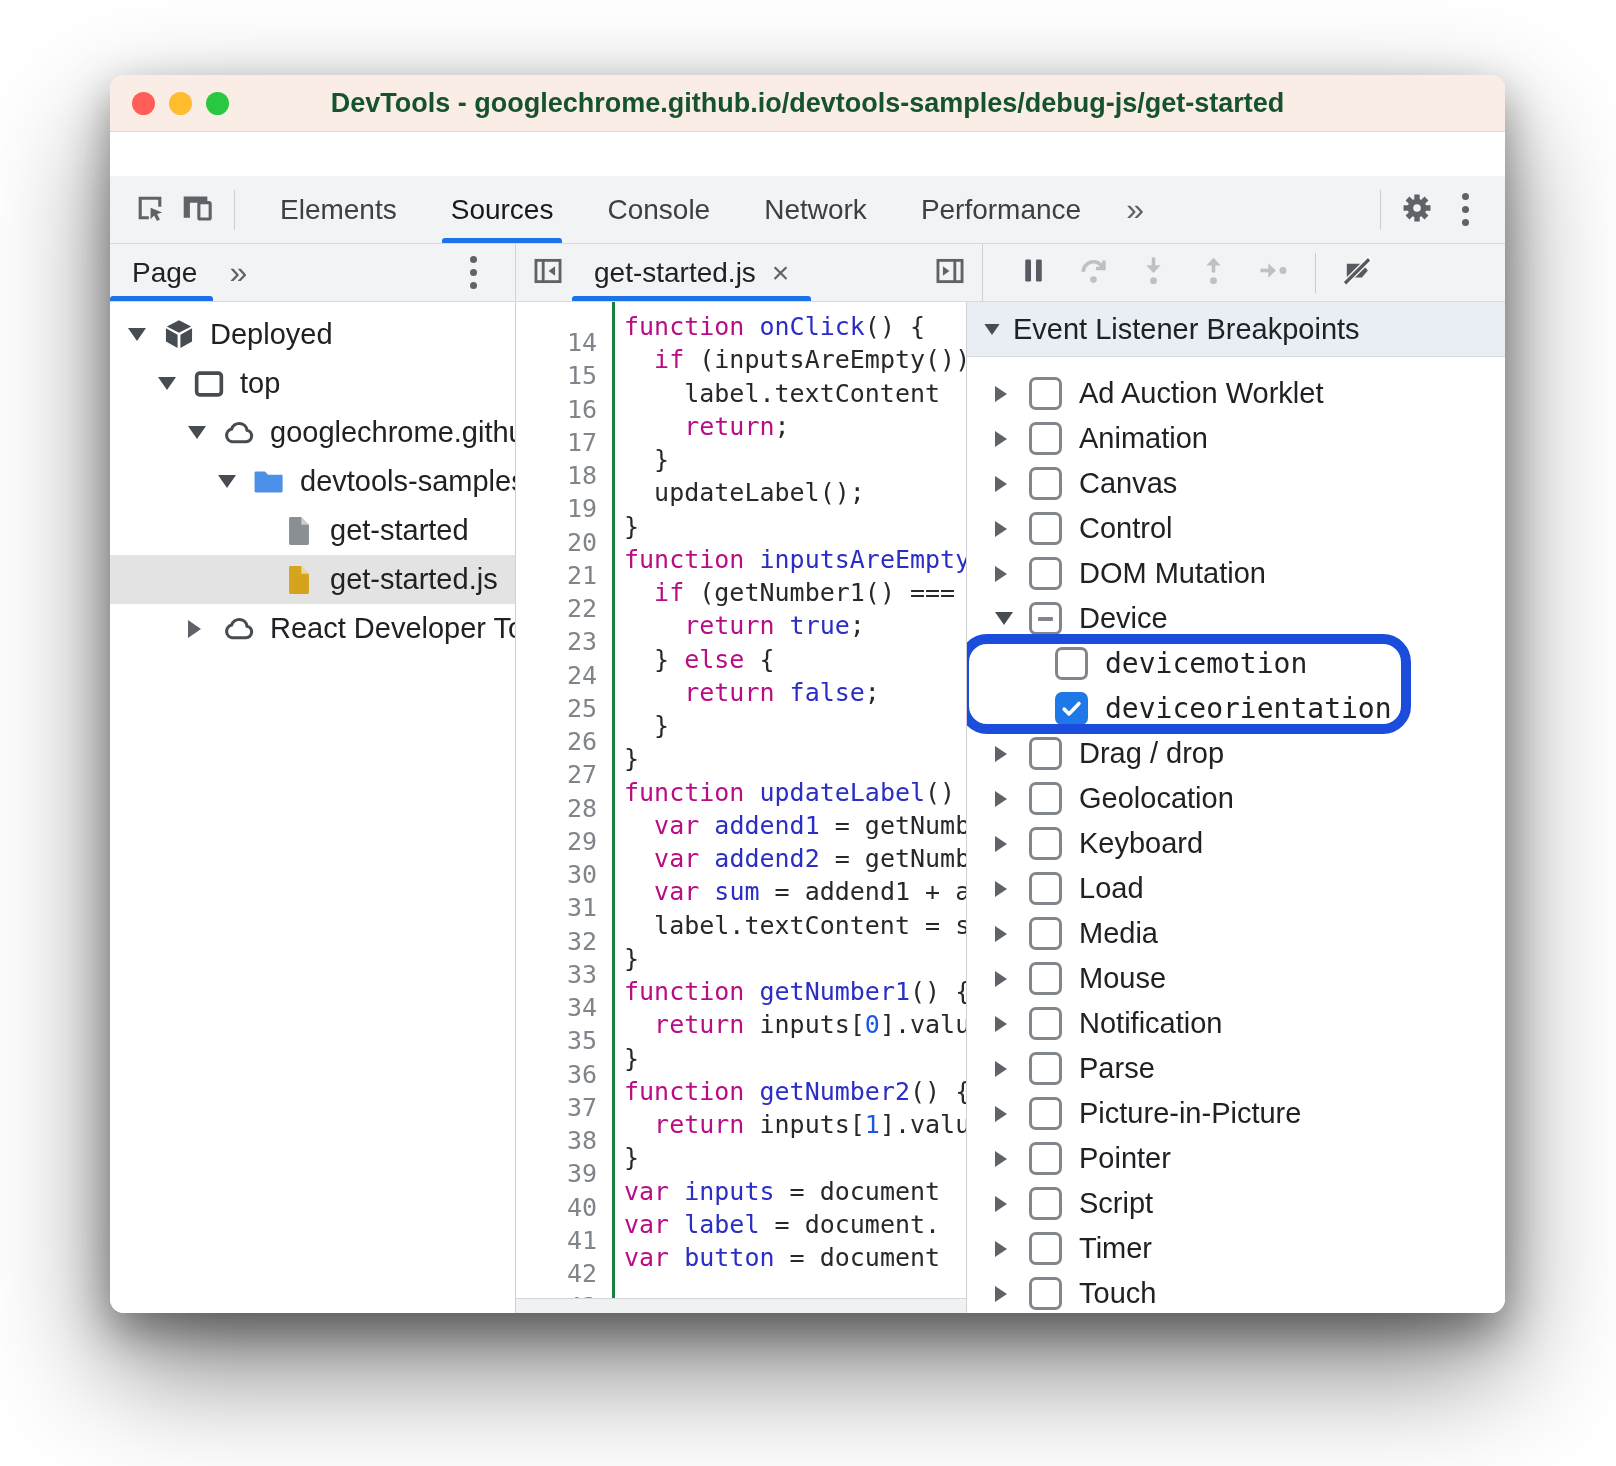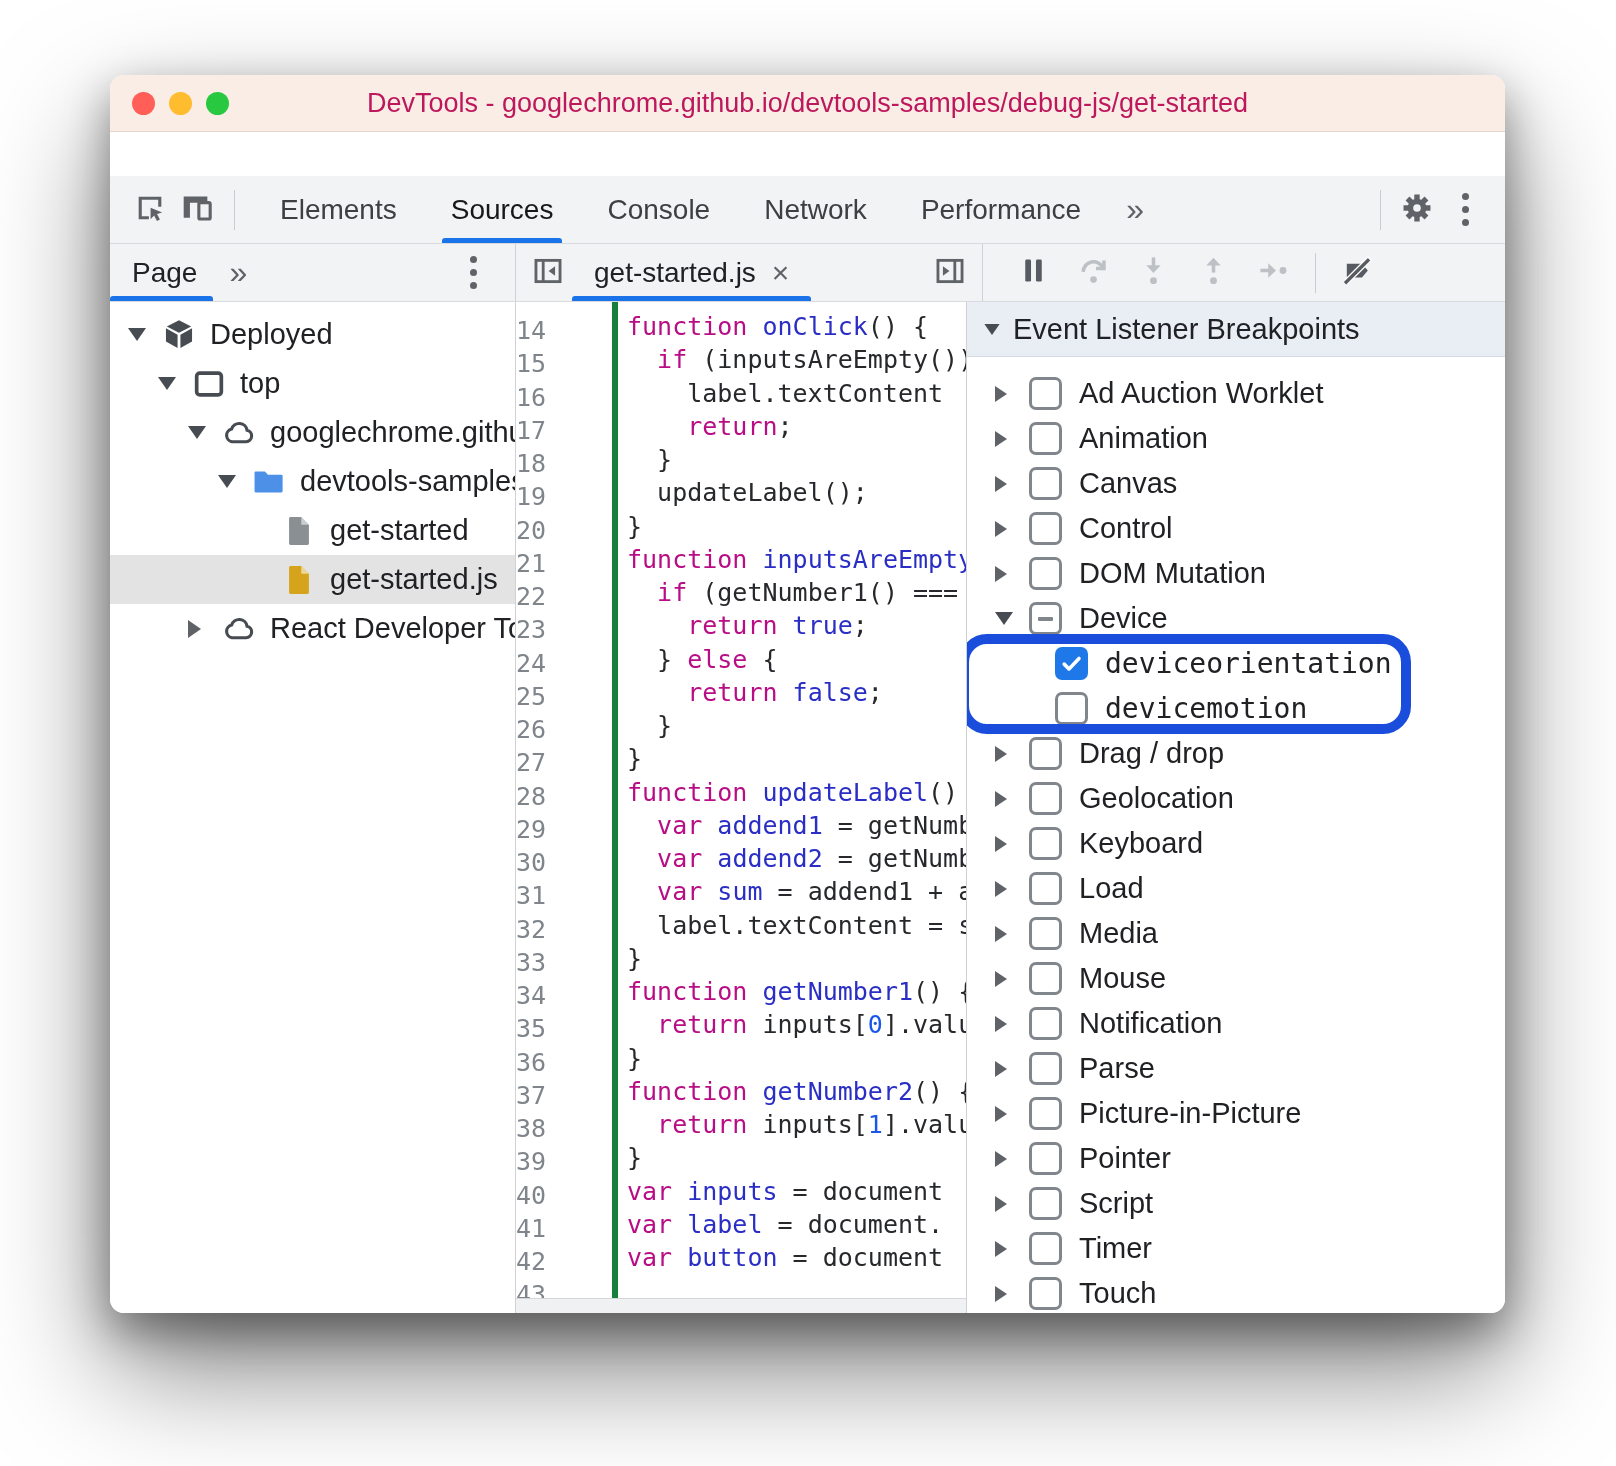--- a/index.html
+++ b/index.html
@@ -7,21 +7,21 @@
        font-family:"Liberation Sans",sans-serif;position:relative;}
   .window{position:absolute;left:110px;top:75px;width:1395px;height:1238px;
     background:#fff;border-radius:14px;overflow:hidden;
     box-shadow:0 18px 45px rgba(0,0,0,.38),0 55px 120px rgba(0,0,0,.5);}
   
   .titlebar{height:56px;background:#f9ede5;border-bottom:1px solid #e4d6cc;
     display:flex;align-items:center;justify-content:center;position:relative;}
   .lights{position:absolute;left:22px;top:0;height:100%;display:flex;align-items:center;gap:14px;}
   .light{width:23px;height:23px;border-radius:50%;}
   .light.red{background:#ff5f57;} .light.yellow{background:#febc2e;} .light.green{background:#28c840;}
-  .wtitle{font-size:27px;font-weight:normal;color:#be185d;}
+  .wtitle{font-size:27px;font-weight:bold;color:#14532d;}
   
   .tabbar{height:67px;background:#f1f3f4;border-bottom:1px solid #d8dadd;
     display:flex;align-items:center;padding:0 16px;margin-top:44px;}
   .iconbtn{width:48px;height:48px;display:flex;align-items:center;justify-content:center;flex:none;}
   .iconbtn svg{width:34px;height:34px;}
   .vdiv{width:1px;height:40px;background:#c9ccd0;margin:0 12px;flex:none;}
   .maintabs{display:flex;height:100%;margin-left:6px;}
   .tab{font-size:28px;color:#3c4043;padding:0 27px;height:100%;display:flex;
     align-items:center;position:relative;}
   .tab.active{color:#17181a;}
@@ -60,22 +60,22 @@
   .tri-d{width:0;height:0;border-left:9px solid transparent;border-right:9px solid transparent;
     border-top:13px solid #474c52;}
   .tri-r{width:0;height:0;border-top:9px solid transparent;border-bottom:9px solid transparent;
     border-left:13px solid #5f6368;}
   .ticon{width:36px;height:36px;margin:0 12px 0 4px;flex:none;display:flex;align-items:center;}
   .ticon svg{width:34px;height:34px;}
   
   .editor{width:450px;flex:none;border-right:1px solid #cfd1d4;position:relative;
     overflow:hidden;background:#fff;}
   .codearea{position:absolute;left:0;top:0;right:0;bottom:58px;display:flex;overflow:hidden;}
-  .gutter{width:96px;flex:none;border-right:6px solid #15803d;padding-top:12px;
-    color:#7f858b;}
+  .gutter{width:96px;flex:none;border-right:3px solid #15803d;padding-top:24px;
+    text-align:right;color:#7f858b;}
   .gutter div{padding-right:15px;}
   .codecol{flex:1;padding:8px 0 0 9px;overflow:hidden;}
   .codeline,.gutter div{height:33.25px;line-height:33.25px;
     font-family:"DejaVu Sans Mono",monospace;font-size:25px;white-space:pre;}
   .codeline{color:#26282b;}
   .tk-k{color:#b80d84;} .tk-d{color:#2a2ec4;} .tk-n{color:#1a56e8;}
   .statusbar{position:absolute;left:0;right:0;bottom:0;height:58px;background:#f0f1f2;
     border-top:1px solid #d4d6d9;display:flex;align-items:center;padding:0 18px;
     font-size:27px;color:#3c4043;white-space:nowrap;overflow:hidden;}
   .braces{font-family:"DejaVu Sans Mono",monospace;font-size:29px;color:#5f6368;
@@ -443,31 +443,31 @@
           <div class="bprow">
             <span class="arrslot">
               <i class="tri-d"></i>
             </span>
             <span class="cb ind">
               <i></i>
             </span>
             <span class="lbl">Device</span>
           </div>
           <div class="bprow child">
+            <span class="cb un"></span>
+            <span class="lbl">devicemotion</span>
+          </div>
+          <div class="bprow child">
             <span class="cb ck">
               <svg viewBox="0 0 24 24">
                 <path d="m5 12.6 4.6 4.6L19.2 7.2" fill="none" stroke="#fff" stroke-width="3.4" stroke-linecap="round" stroke-linejoin="round"></path>
               </svg>
             </span>
             <span class="lbl">deviceorientation</span>
           </div>
-          <div class="bprow child">
-            <span class="cb un"></span>
-            <span class="lbl">devicemotion</span>
-          </div>
           <div class="bprow">
             <span class="arrslot">
               <i class="tri-r"></i>
             </span>
             <span class="cb un"></span>
             <span class="lbl">Drag / drop</span>
           </div>
           <div class="bprow">
             <span class="arrslot">
               <i class="tri-r"></i>

